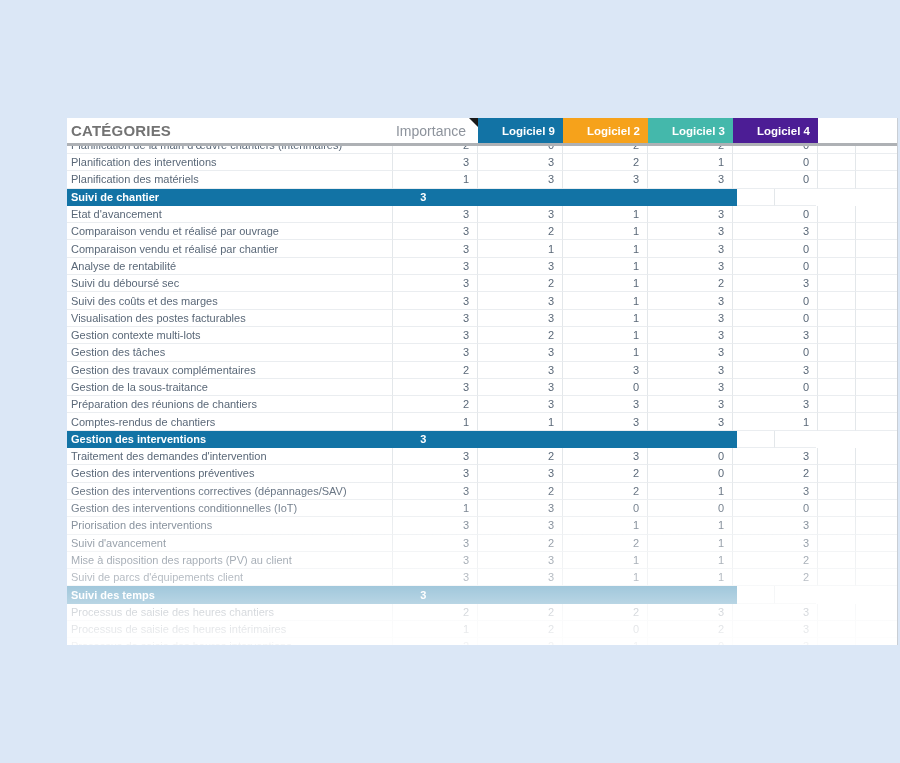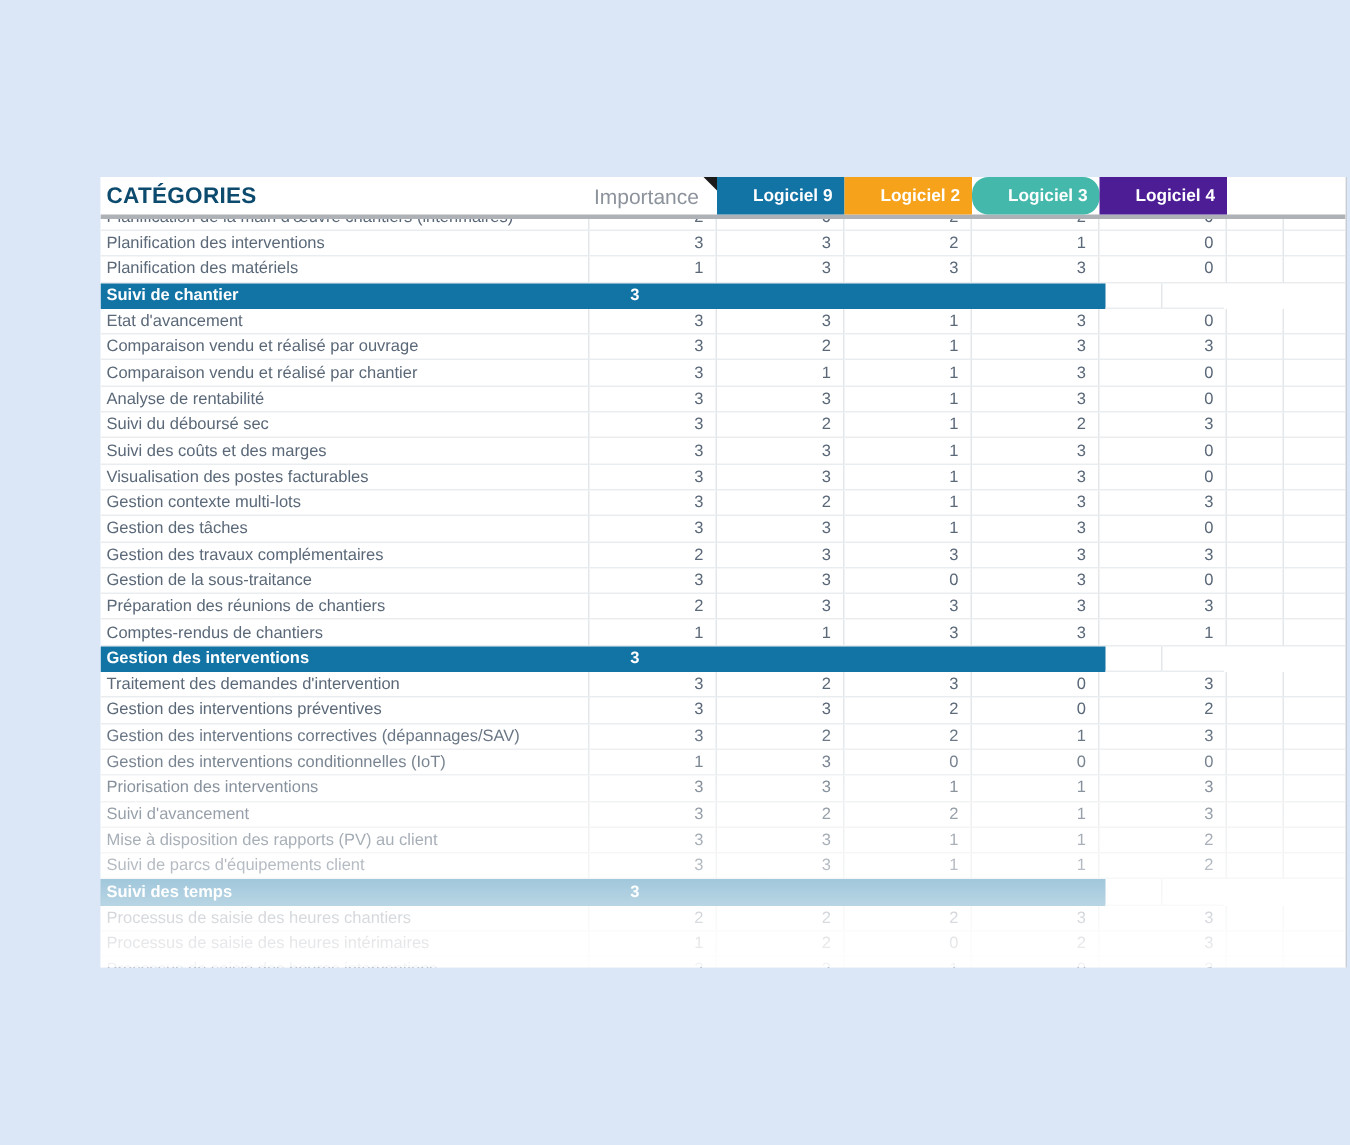--- a/index.html
+++ b/index.html
@@ -18,21 +18,21 @@
   }
   .header-row{
     display:flex;height:25px;background:#ffffff;
   }
   .hcell{display:flex;align-items:center;box-sizing:border-box;height:25px;}
   .c-cat{width:326px;}
   .c-num{width:85px;}
   .c-e1{width:38px;}
   .c-e2{width:41px;}
   .cat-title{
-    font-size:15px;font-weight:bold;color:#0c4a6e;
+    font-size:15px;font-weight:bold;color:#737373;
     padding-left:4px;letter-spacing:.2px;
   }
   .importance-h{
     justify-content:flex-end;position:relative;
     font-size:14px;color:#8d939c;padding-right:12px;
   }
   .note-triangle{
     position:absolute;top:0;right:0;width:0;height:0;
     border-top:9px solid #1a1a1a;border-left:9px solid transparent;
   }
@@ -81,21 +81,21 @@
   <div class="header-row">
     <div class="hcell c-cat">
       <span class="cat-title">CATÉGORIES</span>
     </div>
     <div class="hcell c-num importance-h">
       <span>Importance</span>
       <span class="note-triangle"></span>
     </div>
     <div class="hcell c-num sw-h" style="background: rgb(18, 115, 165);">Logiciel 9</div>
     <div class="hcell c-num sw-h" style="background: rgb(246, 162, 27);">Logiciel 2</div>
-    <div class="hcell c-num sw-h" style="background: rgb(68, 184, 171); border-radius: 11px;">Logiciel 3</div>
+    <div class="hcell c-num sw-h" style="background: rgb(68, 184, 171);">Logiciel 3</div>
     <div class="hcell c-num sw-h" style="background: #4c1d95;">Logiciel 4</div>
     <div class="hcell c-e1"></div>
     <div class="hcell c-e2"></div>
   </div>
 
   <div class="divider"></div>
 
   <div class="rows">
       <div class="row-cut">
         <div class="row">

